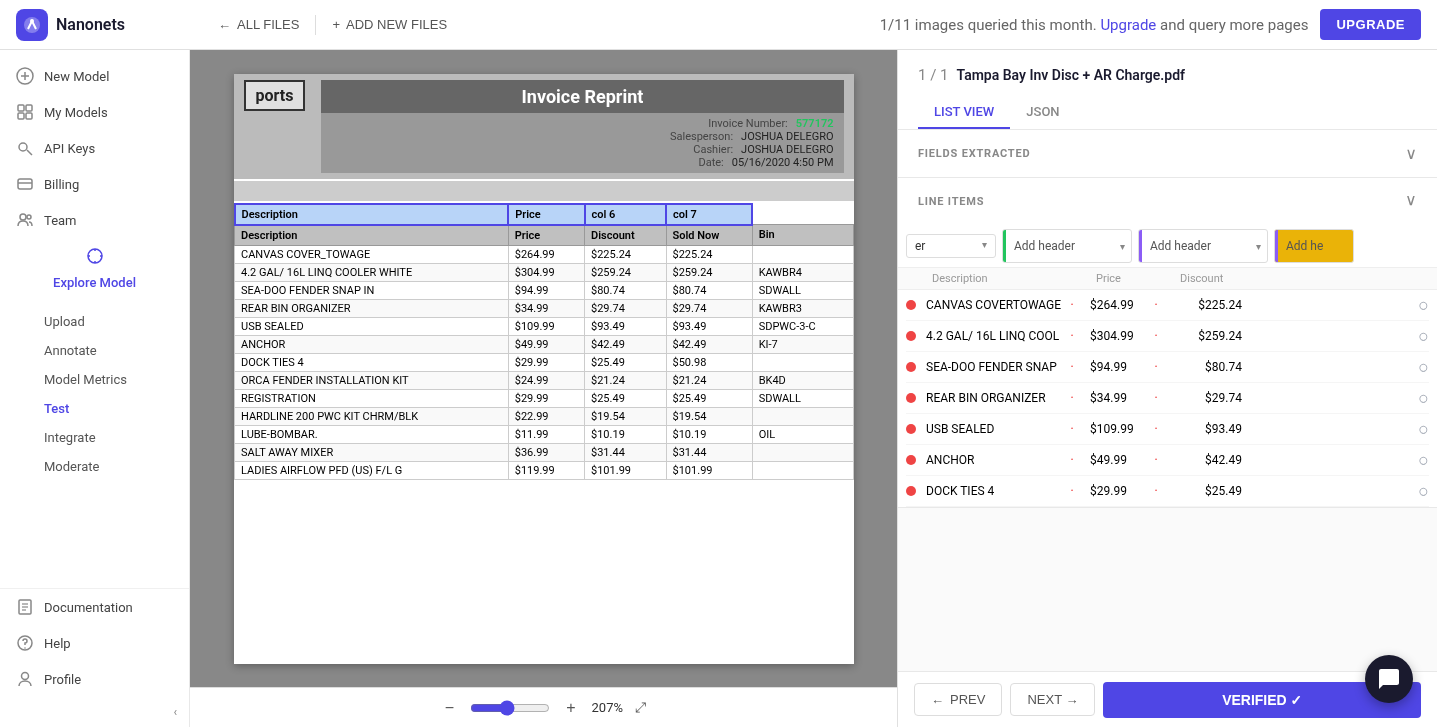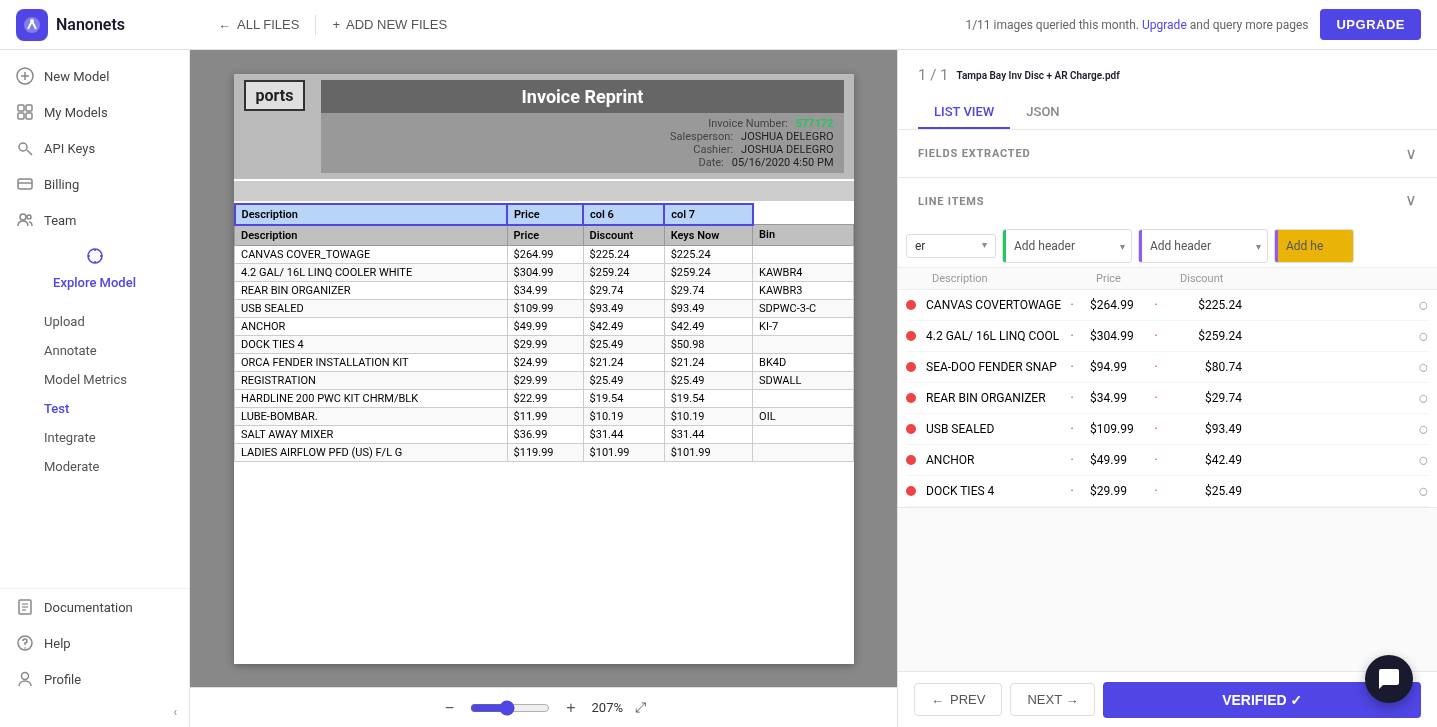--- a/index.html
+++ b/index.html
@@ -8,21 +8,21 @@
     
     .topbar { height: 50px; background: #fff; border-bottom: 1px solid #e0e0e0; display: flex; align-items: center; padding: 0 16px; gap: 0; flex-shrink: 0; z-index: 10; }
     .logo-area { display: flex; align-items: center; gap: 8px; width: 190px; flex-shrink: 0; }
     .logo-icon { width: 32px; height: 32px; background: #4f46e5; border-radius: 8px; display: flex; align-items: center; justify-content: center; }
     .logo-icon svg { width: 20px; height: 20px; }
     .logo-text { font-size: 16px; font-weight: 600; color: #1a1a2e; }
     .topbar-nav { display: flex; align-items: center; gap: 4px; flex: 1; }
     .topbar-nav-btn { display: flex; align-items: center; gap: 6px; padding: 6px 12px; border: none; background: none; cursor: pointer; font-size: 13px; color: #555; font-weight: 500; border-radius: 4px; }
     .topbar-nav-divider { width: 1px; height: 20px; background: #ddd; }
     .topbar-right { display: flex; align-items: center; gap: 12px; }
-    .topbar-info { font-size: 12px; color: #666; margin-left: 19px; }
+    .topbar-info { font-size: 15px; color: #666; margin-left: 19px; }
     .topbar-info a { color: #4f46e5; text-decoration: none; }
     .upgrade-btn { background: #4f46e5; color: #fff; border: none; padding: 8px 16px; border-radius: 4px; font-size: 13px; font-weight: 600; cursor: pointer; letter-spacing: 0.5px; }
 
     
     .main-layout { display: flex; flex: 1; overflow: hidden; }
 
     
     .sidebar { width: 190px; background: #fff; border-right: 1px solid #e8e8e8; display: flex; flex-direction: column; flex-shrink: 0; overflow-y: auto; }
     .sidebar-section { padding: 8px 0; }
     .sidebar-item { display: flex; align-items: center; gap: 10px; padding: 9px 16px; cursor: pointer; border-radius: 0; color: #444; font-size: 13px; font-weight: 400; }
@@ -51,21 +51,21 @@
     .invoice-table { width: 100%; border-collapse: collapse; font-size: 11px; }
     .invoice-table th { background: #c0c0c0; border: 1px solid #999; padding: 3px 6px; text-align: left; font-weight: 600; }
     .invoice-table td { border: 1px solid #ccc; padding: 2px 6px; }
     .invoice-table tr:nth-child(even) td { background: #f9f9f9; }
 
     
     .right-panel { width: 540px; background: #fafafa; border-left: 1px solid #e0e0e0; display: flex; flex-direction: column; flex-shrink: 0; overflow: hidden; }
     .right-panel-header { padding: 16px 20px 0; background: #fff; border-bottom: 1px solid #e8e8e8; flex-shrink: 0; }
     .file-nav { display: flex; align-items: center; gap: 8px; margin-bottom: 12px; }
     .file-counter { font-size: 15px; color: #888; }
-    .file-name { font-size: 10px; font-weight: 600; color: #1a1a2e; }
+    .file-name { font-size: 14px; font-weight: 600; color: #1a1a2e; }
     .view-tabs { display: flex; gap: 0; }
     .view-tab { padding: 8px 16px; border-bottom: 2px solid transparent; cursor: pointer; font-size: 13px; color: #888; font-weight: 500; }
     .view-tab.active { color: #4f46e5; border-bottom-color: #4f46e5; }
 
     .right-panel-body { flex: 1; overflow-y: auto; }
 
     
     .panel-section { border-bottom: 1px solid #e8e8e8; }
     .panel-section-header { display: flex; align-items: center; justify-content: space-between; padding: 14px 20px; cursor: pointer; background: #fff; }
     .panel-section-title { font-size: 11px; font-weight: 700; color: #888; letter-spacing: 0.8px; text-transform: uppercase; }
@@ -280,38 +280,45 @@
                 <th style="background:#b8d4f8; border:2px solid #4f46e5;">Price</th>
                 <th style="background:#b8d4f8; border:2px solid #4f46e5;">col 6</th>
                 <th style="background:#b8d4f8; border:2px solid #4f46e5;">col 7</th>
               </tr>
             </thead>
             <thead>
               <tr>
                 <th>Description</th>
                 <th>Price</th>
                 <th>Discount</th>
-                <th>Keys Now</th>
+                <th>Sold Now</th>
                 <th>Bin</th>
               </tr>
             </thead>
             <tbody id="invoice-tbody">
             <tr>
                   <td>CANVAS COVER_TOWAGE</td>
                   <td>$264.99</td>
                   <td>$225.24</td>
                   <td>$225.24</td>
                   <td></td>
                 </tr>
                 <tr>
                   <td>4.2 GAL/ 16L LINQ COOLER WHITE</td>
                   <td>$304.99</td>
                   <td>$259.24</td>
                   <td>$259.24</td>
                   <td>KAWBR4</td>
+                </tr>
+                <tr>
+                  <td>SEA-DOO FENDER SNAP IN</td>
+                  <td>$94.99</td>
+                  <td>$80.74</td>
+                  <td>$80.74</td>
+                  <td>SDWALL</td>
                 </tr>
                 <tr>
                   <td>REAR BIN ORGANIZER</td>
                   <td>$34.99</td>
                   <td>$29.74</td>
                   <td>$29.74</td>
                   <td>KAWBR3</td>
                 </tr>
                 <tr>
                   <td>USB SEALED</td>

